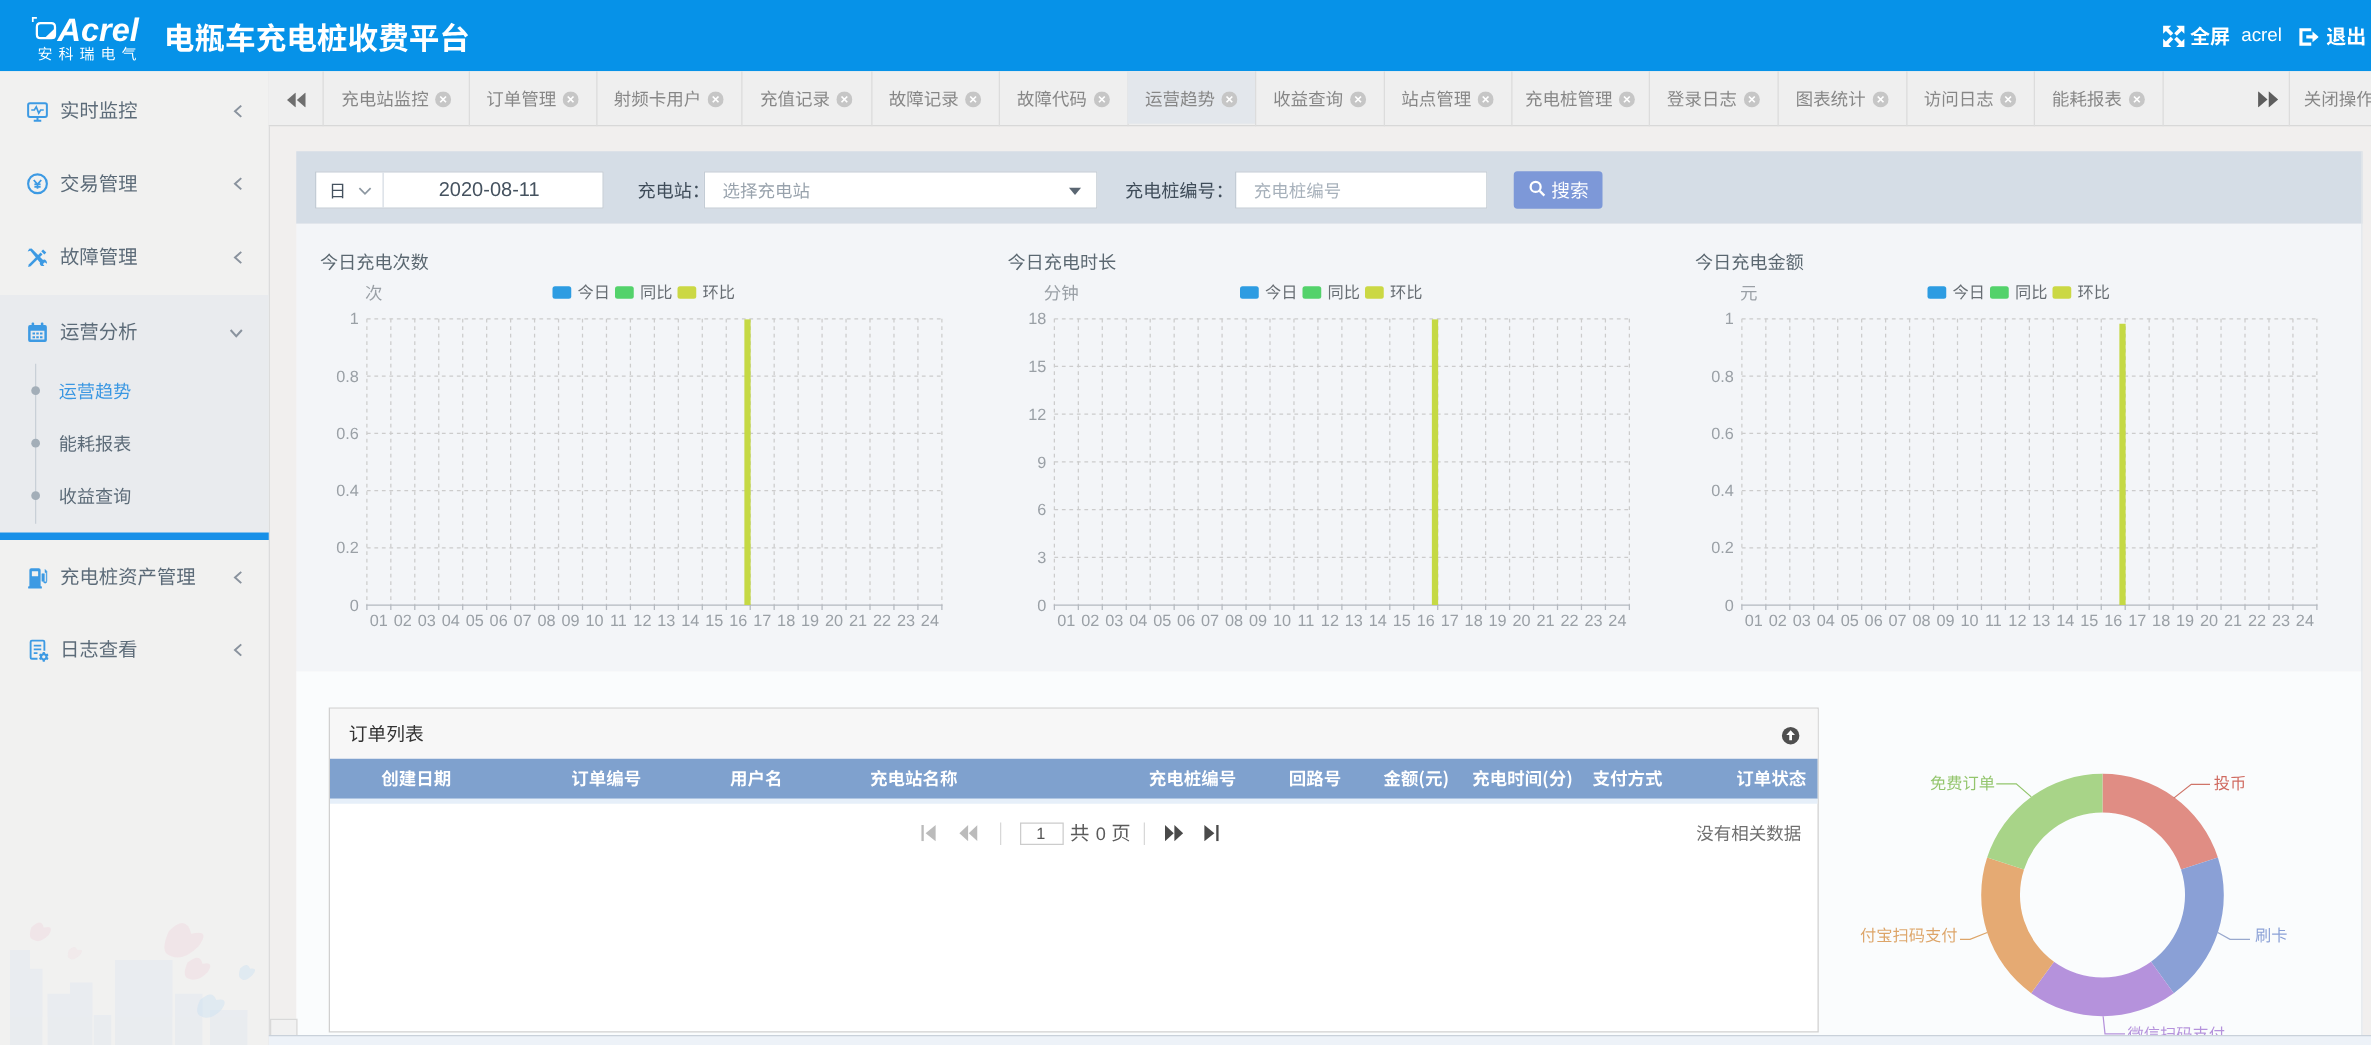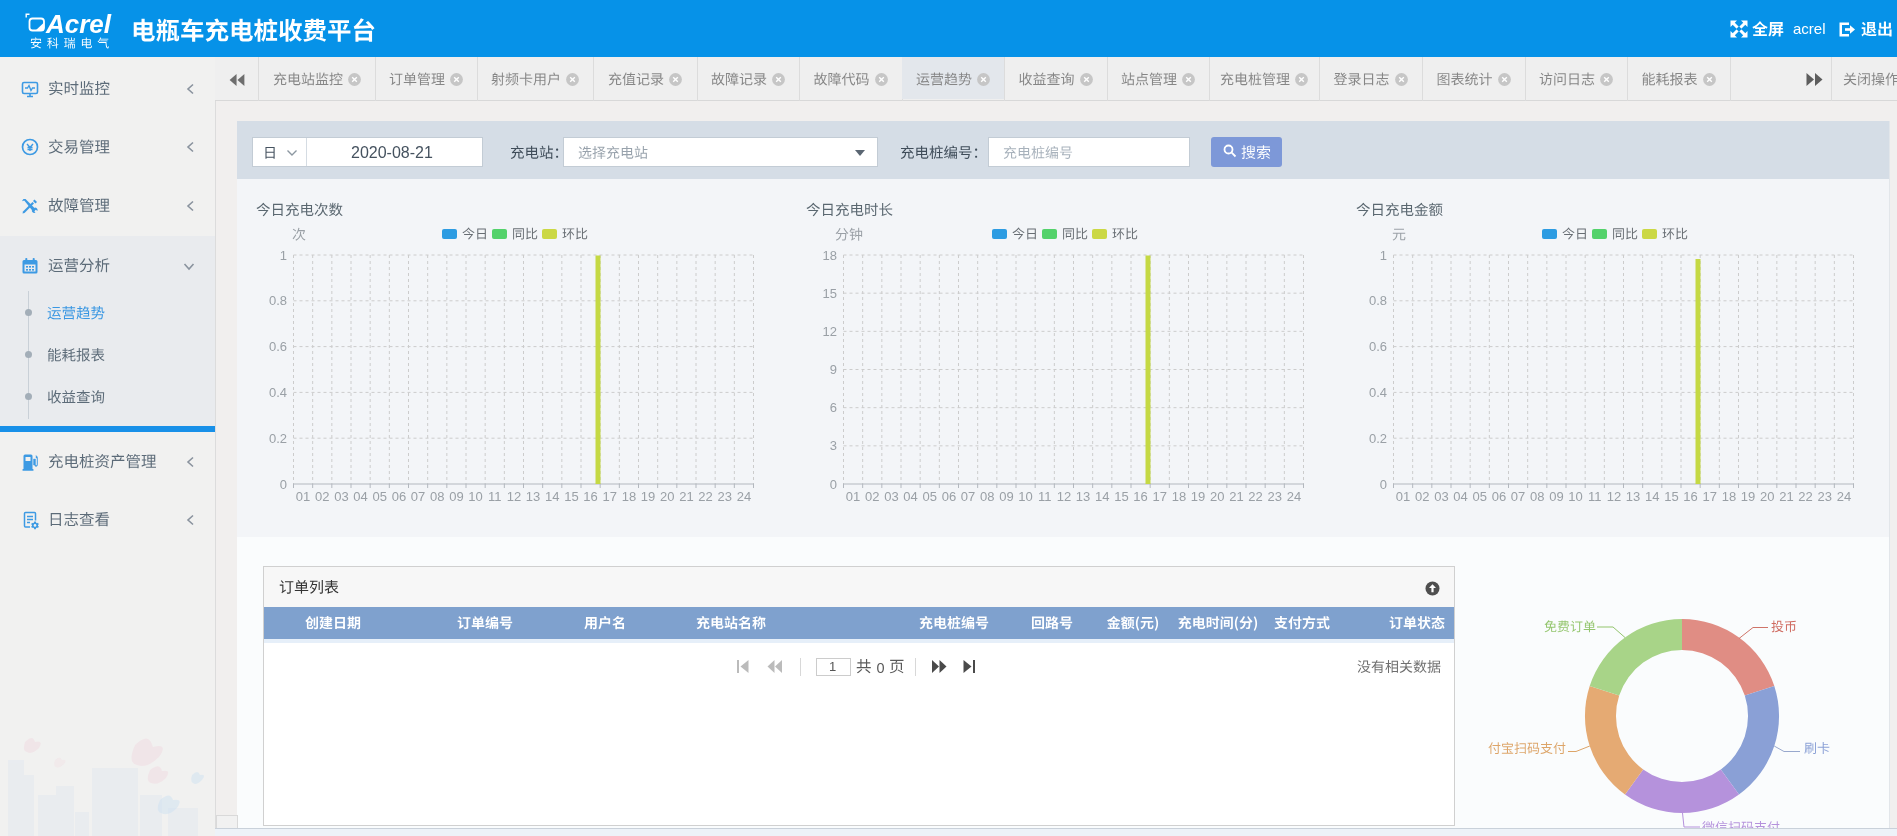--- a/index.html
+++ b/index.html
@@ -202,21 +202,21 @@
     <path d="M0.5 0 L0.5 13 L8 6.5 Z"></path>
     <path d="M9 0 L9 13 L16.5 6.5 Z"></path>
   </svg>
 <div style="position:absolute;left:1831px;top:57px;width:1px;height:44px;background:#dcdcdc;"></div>
 <div style="position:absolute;left:237px;top:121px;width:1653px;height:58px;background:#d5dde6;"></div>
 <div style="position:absolute;left:252px;top:137px;width:231px;height:30px;background:#fff;border:1px solid #c3ccd5;box-sizing:border-box;"></div>
 <div style="position:absolute;left:306px;top:138px;width:1px;height:28px;background:#d5dce3;"></div>
 <svg style="position:absolute;left:286px;top:149px" width="12" height="8" viewBox="0 0 12 8" fill="none" stroke="#8c97a1" stroke-width="1.4">
     <path d="M1.5 1.5 L6 6 L10.5 1.5"></path>
   </svg>
-<div style="position:absolute;left:351px;top:144px;font-size:16px;color:#45525f;white-space:nowrap;">2020-08-21</div>
+<div style="position:absolute;left:351px;top:144px;font-size:16px;color:#45525f;white-space:nowrap;">2020-08-11</div>
 <div style="position:absolute;left:563px;top:137px;width:315px;height:30px;background:#fff;border:1px solid #c3ccd5;box-sizing:border-box;"></div>
 <svg style="position:absolute;left:855px;top:150px" width="10" height="6" viewBox="0 0 10 6" fill="#5a6672">
     <path d="M0 0 L10 0 L5 6 Z"></path>
   </svg>
 <div style="position:absolute;left:988px;top:137px;width:202px;height:30px;background:#fff;border:1px solid #c3ccd5;box-sizing:border-box;"></div>
 <div style="position:absolute;left:1211px;top:137px;width:71px;height:30px;background:#7d98d8;border-radius:3px;"></div>
 <svg style="position:absolute;left:1223px;top:144px" width="14" height="14" viewBox="0 0 14 14" fill="none" stroke="#fff" stroke-width="1.8">
     <circle cx="5.5" cy="5.5" r="4"></circle>
     <path d="M8.7 8.7 L12.5 12.5"></path>
   </svg>

